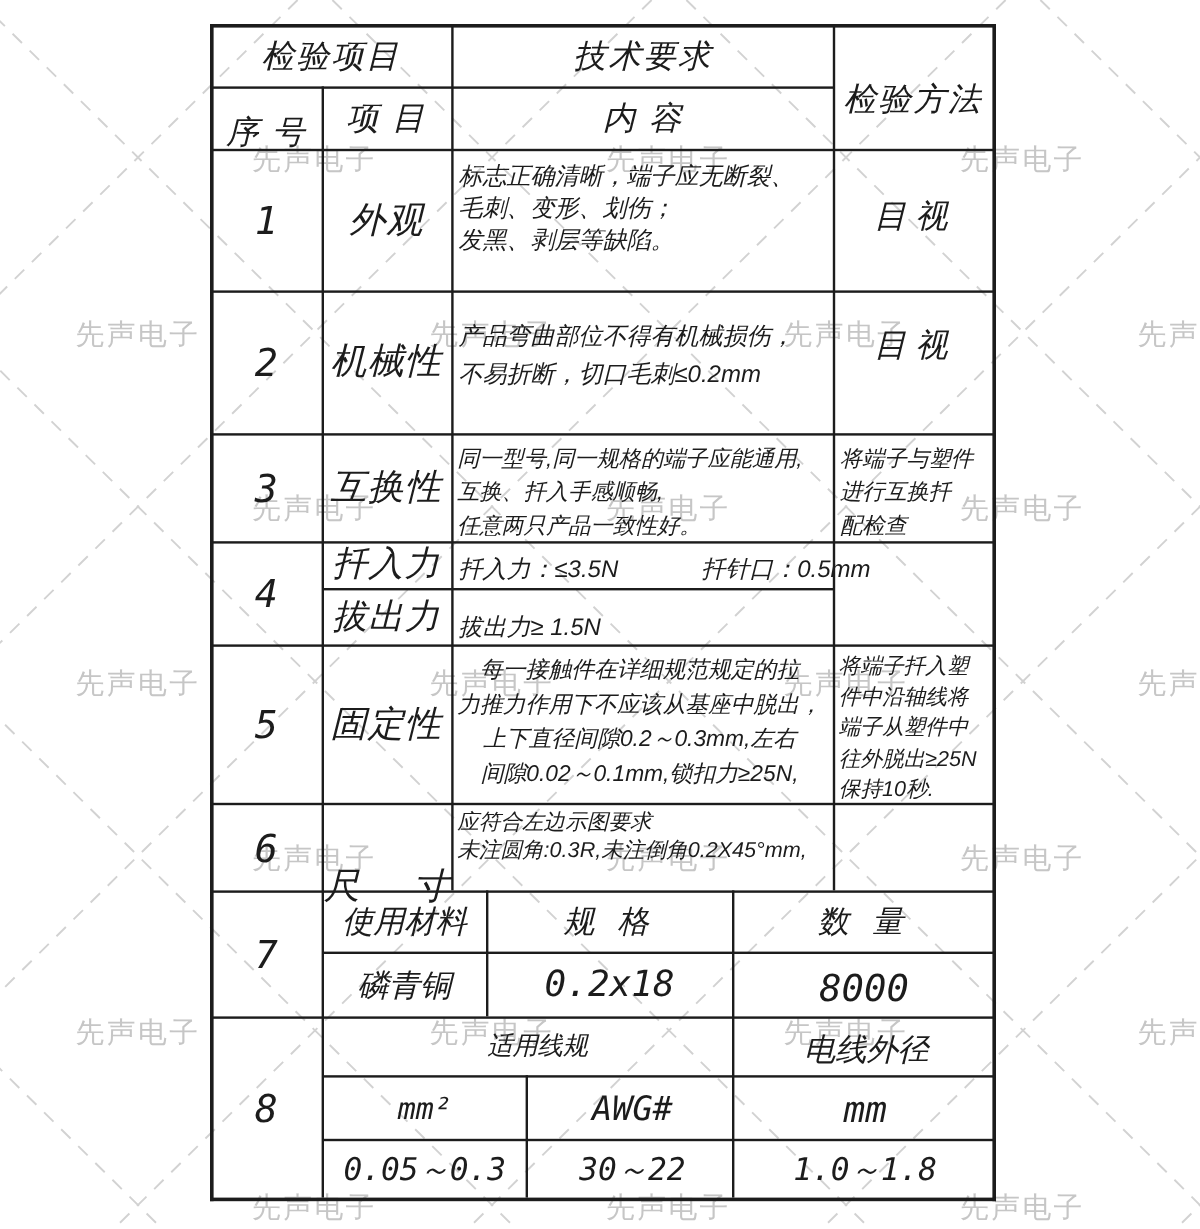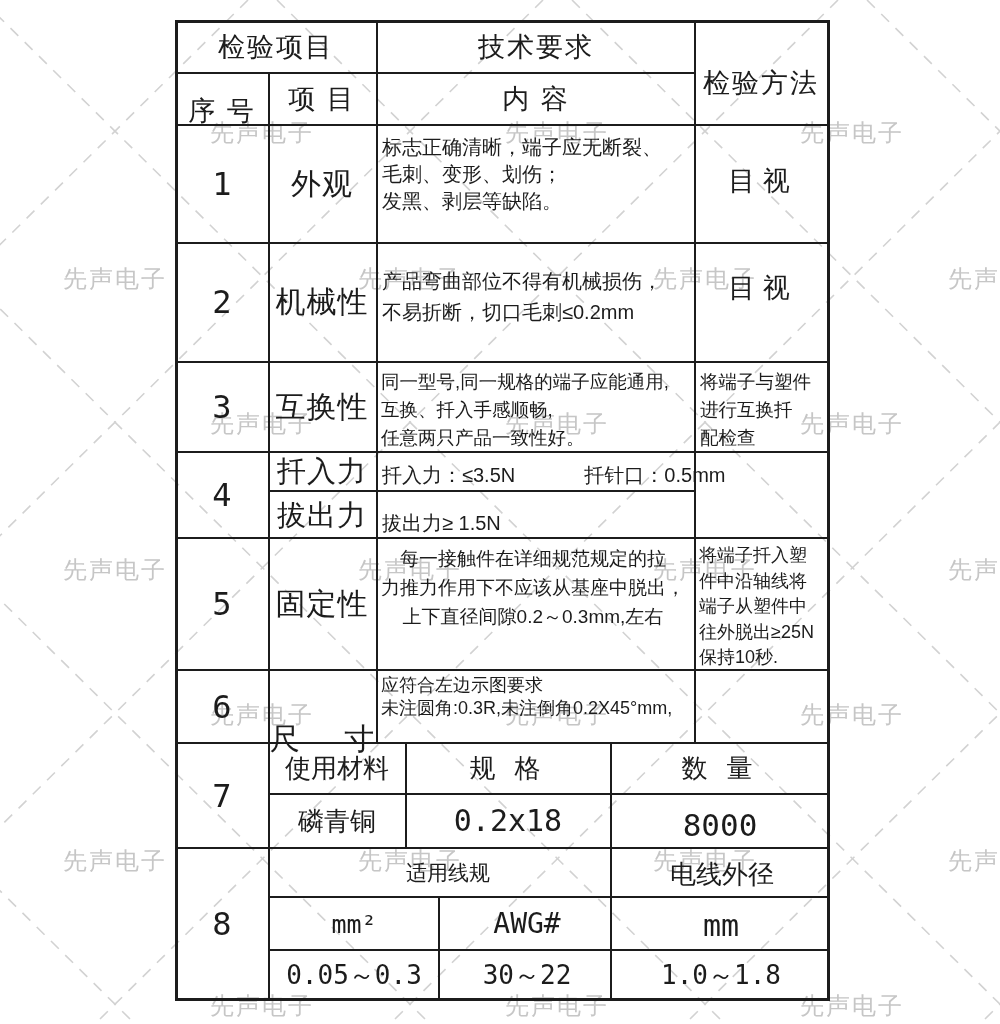--- a/index.html
+++ b/index.html
@@ -5,21 +5,21 @@
   html,body{margin:0;padding:0;background:#ffffff;}
   .page{
     position:relative;
     width:1000px;height:1024px;
     background:#ffffff;
     overflow:hidden;
     font-family:"Liberation Sans","DejaVu Sans",sans-serif;
     color:#1c1c1c;
   }
   .wm-layer{position:absolute;left:0;top:0;width:1000px;height:1024px;z-index:0;}
-  .tbl{position:absolute;left:0;top:0;width:1000px;height:848px;z-index:1;}
+  .tbl{position:absolute;left:0;top:0;width:1000px;height:848px;z-index:1;font-style:italic;}
   .ln{position:absolute;background:#1c1c1c;}
   .t{
     position:absolute;
     white-space:nowrap;
     color:#1c1c1c;
     line-height:1;
   }
   .c{transform:translate(-50%,-50%);}
   .hdr{font-size:27px;letter-spacing:2px;}
   .item{font-size:30px;letter-spacing:1px;}
@@ -145,20 +145,21 @@
       <span>扦针口：0.5mm</span>
     </div>
     <div class="t body19" style="left:382px;top:510px;">拔出力≥ 1.5N</div>
 
     <div class="t c seq num" style="left:222px;top:604px;">5</div>
     <div class="t c item" style="left:322px;top:604px;">固定性</div>
     <div class="t lines" style="left:381px;top:544px;font-size:19px;line-height:29px;text-align:center;">
       <div>每一接触件在详细规范规定的拉</div>
       <div>力推力作用下不应该从基座中脱出，</div>
       <div>上下直径间隙0.2～0.3mm,左右</div>
+      <div>间隙0.02～0.1mm,锁扣力≥25N,</div>
     </div>
     <div class="t lines" style="left:699px;top:543px;font-size:18px;line-height:25.5px;">
       <div>将端子扦入塑</div>
       <div>件中沿轴线将</div>
       <div>端子从塑件中</div>
       <div>往外脱出≥25N</div>
       <div>保持10秒.</div>
     </div>
 
     <div class="t c seq num" style="left:222px;top:707px;">6</div>

